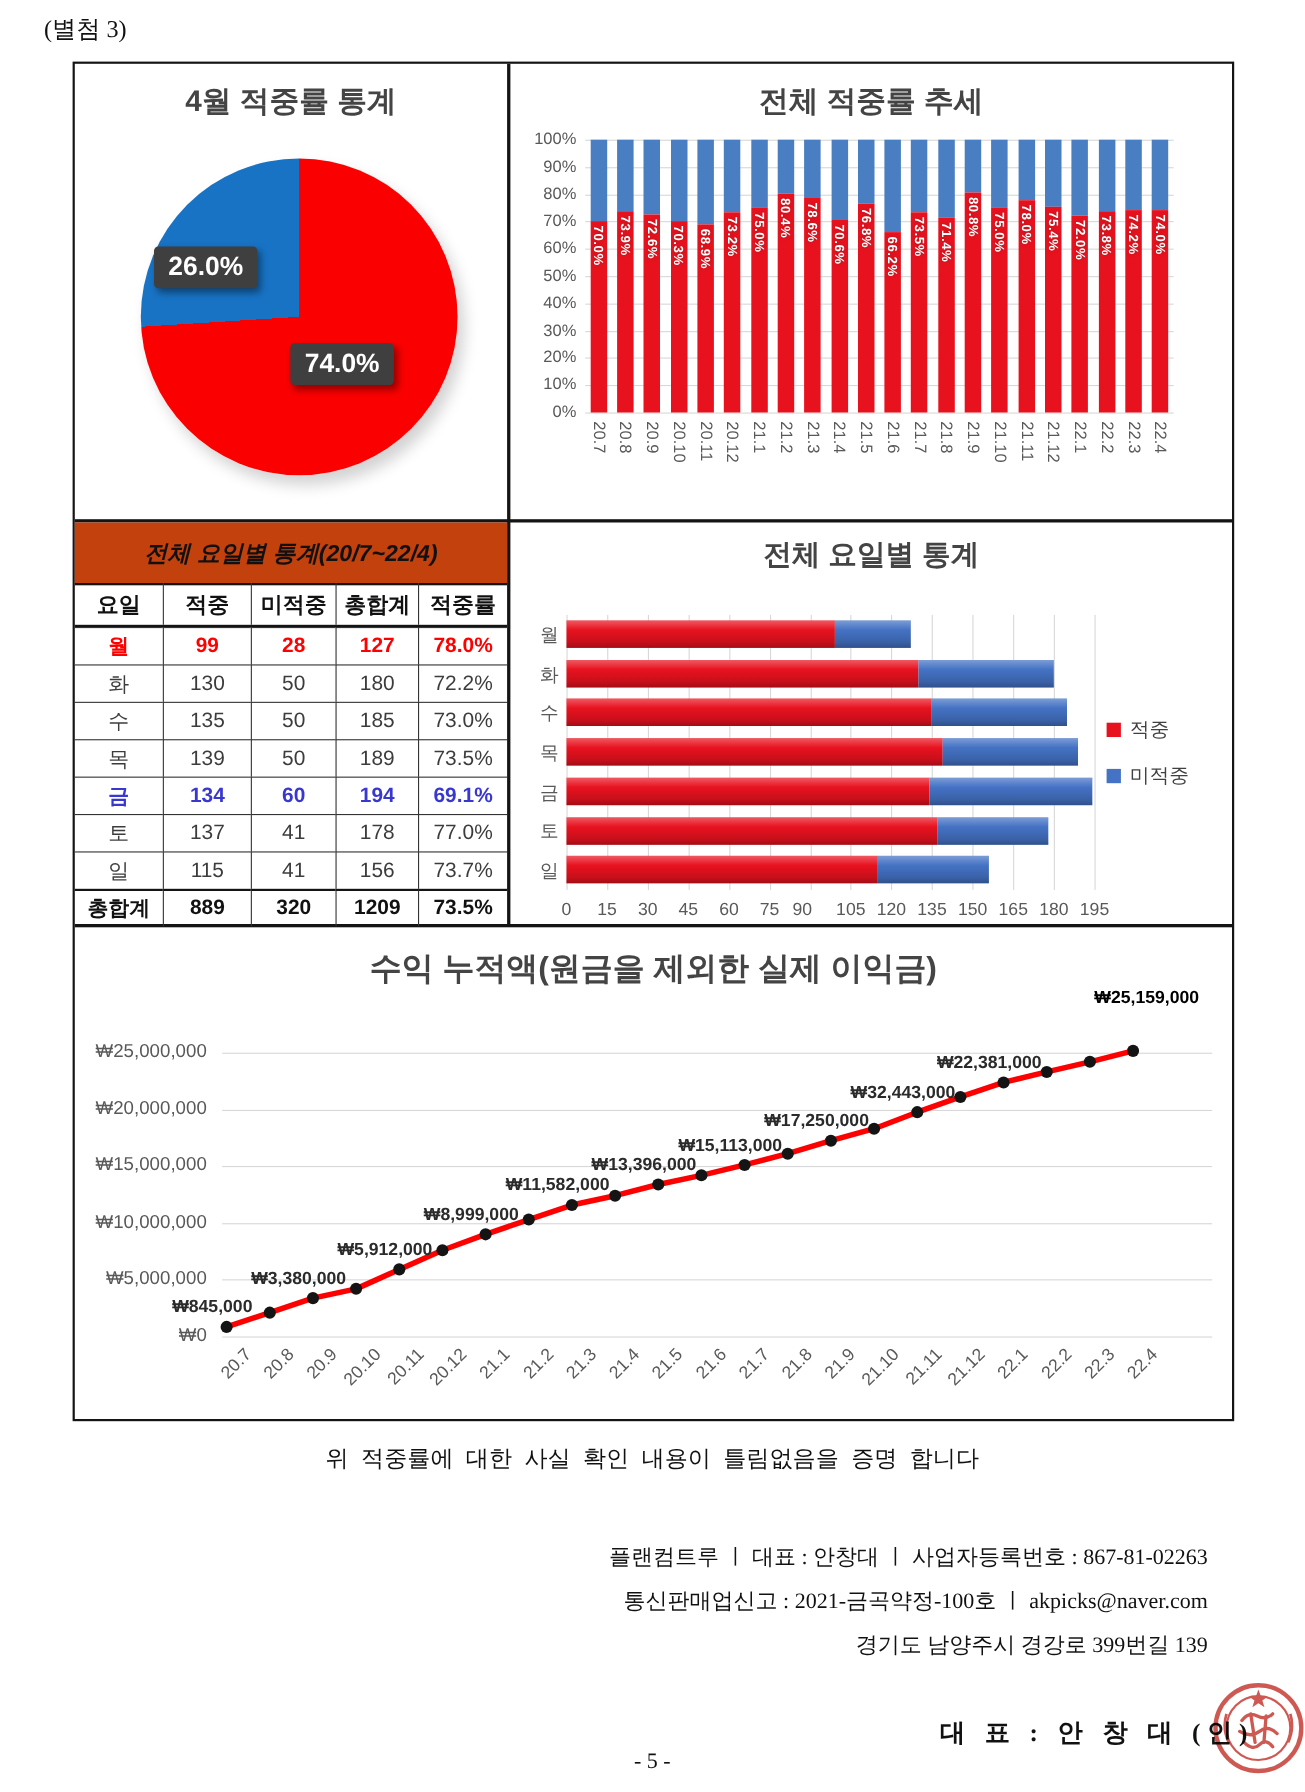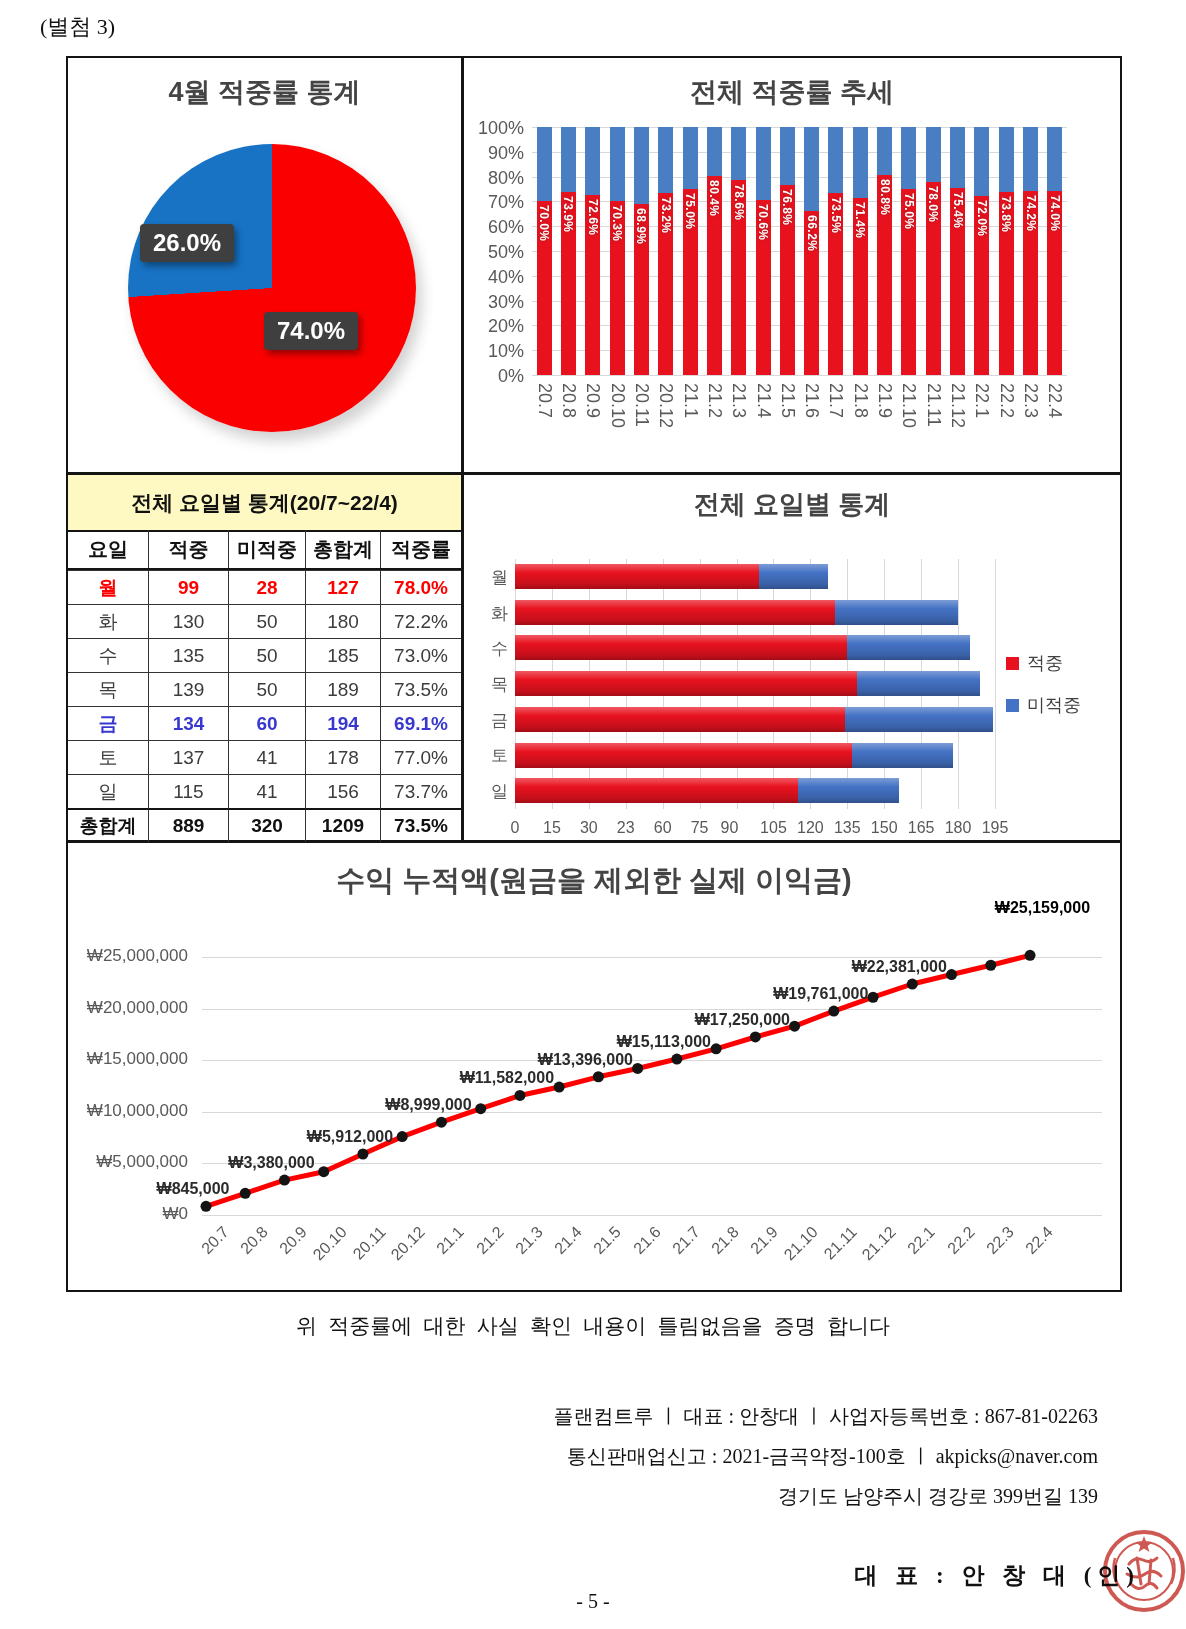--- a/index.html
+++ b/index.html
@@ -20,28 +20,28 @@
   #profit-panel{left:0;top:785px;width:1052px;height:447px;}
   .chart-title{position:absolute;left:0;right:0;text-align:center;font-weight:bold;color:#444;}
   
   #april-pie{position:absolute;left:60px;top:86px;width:288px;height:288px;border-radius:50%;
              box-shadow:6px 9px 14px rgba(0,0,0,.18);}
   .pie-tag{position:absolute;background:#3f3f3f;color:#fff;font-weight:bold;font-size:24px;
            padding:5px 13px;border-radius:4px;box-shadow:3px 4px 7px rgba(0,0,0,.4);}
   
   .gridline-h{position:absolute;height:1px;background:#d8d8d8;}
   .gridline-v{position:absolute;width:1px;background:#d8d8d8;}
-  .tick{position:absolute;color:#595959;font-size:18px;}
+  .tick{position:absolute;color:#595959;font-size:15px;}
   .vtext{writing-mode:vertical-rl;display:flex;justify-content:flex-start;align-items:center;}
   .bar-vlabel{position:absolute;color:#fff;font-weight:bold;font-size:12px;letter-spacing:.5px;
               text-shadow:0 0 3px rgba(140,30,30,.85);}
   
-  .tbl-title{position:absolute;left:0;top:0;width:100%;height:55px;background:#fef9c3;
+  .tbl-title{position:absolute;left:0;top:0;width:100%;height:55px;background:#c2410c;
              border-bottom:2.5px solid #141414;display:flex;align-items:center;justify-content:center;
-             font-weight:bold;font-size:21px;color:#111;}
+             font-weight:bold;font-size:21px;color:#111;font-style:italic;}
   #weekday-table-body{position:absolute;left:0;top:55px;width:100%;bottom:0;}
   .t-row{display:grid;grid-template-columns:80px 80px 77px 75px 1fr;height:34px;color:#3c3c3c;font-size:19px;}
   .t-row.head{height:38px;font-weight:bold;color:#111;font-size:20px;border-bottom:2px solid #141414;}
   .t-cell{display:flex;align-items:center;justify-content:center;border-top:1.5px solid #333;}
   .head .t-cell{border-top:none;}
   .t-cell+ .t-cell{border-left:1.8px solid #333;}
   .r-mon{color:#ff0000;font-weight:bold;}
   .r-fri{color:#3838d0;font-weight:bold;}
   .r-total{color:#111;font-weight:bold;}
   .r-total .t-cell{border-top:2.5px solid #141414;}
@@ -262,21 +262,21 @@
 
   <div id="weekday-panel" class="panel">
     <div class="chart-title" style="top:12px;font-size:26px;">전체 요일별 통계</div>
   <div class="gridline-v" style="left: 51px; top: 84px; height: 250px;"></div>
       <div class="tick" style="left: 35px; top: 344px; width: 32px; text-align: center; font-size: 16px;">0</div>
       <div class="gridline-v" style="left: 87.9231px; top: 84px; height: 250px;"></div>
       <div class="tick" style="left: 71.9231px; top: 344px; width: 32px; text-align: center; font-size: 16px;">15</div>
       <div class="gridline-v" style="left: 124.846px; top: 84px; height: 250px;"></div>
       <div class="tick" style="left: 108.846px; top: 344px; width: 32px; text-align: center; font-size: 16px;">30</div>
       <div class="gridline-v" style="left: 161.769px; top: 84px; height: 250px;"></div>
-      <div class="tick" style="left: 145.769px; top: 344px; width: 32px; text-align: center; font-size: 16px;">23</div>
+      <div class="tick" style="left: 145.769px; top: 344px; width: 32px; text-align: center; font-size: 16px;">45</div>
       <div class="gridline-v" style="left: 198.692px; top: 84px; height: 250px;"></div>
       <div class="tick" style="left: 182.692px; top: 344px; width: 32px; text-align: center; font-size: 16px;">60</div>
       <div class="gridline-v" style="left: 235.615px; top: 84px; height: 250px;"></div>
       <div class="tick" style="left: 219.615px; top: 344px; width: 32px; text-align: center; font-size: 16px;">75</div>
       <div class="gridline-v" style="left: 272.538px; top: 84px; height: 250px;"></div>
       <div class="tick" style="left: 256.538px; top: 344px; width: 32px; font-size: 16px;">90</div>
       <div class="gridline-v" style="left: 309.462px; top: 84px; height: 250px;"></div>
       <div class="tick" style="left: 293.462px; top: 344px; width: 32px; text-align: center; font-size: 16px;">105</div>
       <div class="gridline-v" style="left: 346.385px; top: 84px; height: 250px;"></div>
       <div class="tick" style="left: 330.385px; top: 344px; width: 32px; text-align: center; font-size: 16px;">120</div>
@@ -361,21 +361,21 @@
         <circle cx="830.0400000000001" cy="54.35912000000002" r="5.5" fill="#141414"></circle>
       </svg>
       <div class="pt-label" style="left: 60px; top: 337.28px; width: 130px;">₩845,000</div>
       <div class="pt-label" style="left: 138.48px; top: 311.118px; width: 130px;">₩3,380,000</div>
       <div class="pt-label" style="left: 216.96px; top: 284.988px; width: 130px;">₩5,912,000</div>
       <div class="pt-label" style="left: 295.44px; top: 253.13px; width: 130px;">₩8,999,000</div>
       <div class="pt-label" style="left: 373.92px; top: 226.474px; width: 130px;">₩11,582,000</div>
       <div class="pt-label" style="left: 452.4px; top: 207.753px; width: 130px;">₩13,396,000</div>
       <div class="pt-label" style="left: 530.88px; top: 190.034px; width: 130px;">₩15,113,000</div>
       <div class="pt-label" style="left: 609.36px; top: 167.98px; width: 130px;">₩17,250,000</div>
-      <div class="pt-label" style="left: 687.84px; top: 142.066px; width: 130px;">₩19,761,000</div>
+      <div class="pt-label" style="left: 687.84px; top: 142.066px; width: 130px;">₩32,443,000</div>
       <div class="pt-label" style="left: 766.32px; top: 115.028px; width: 130px;">₩22,381,000</div>
       <div class="pt-label final" style="left: 842.04px; top: 56.3591px; width: 180px;">₩25,159,000</div>
       <div class="x45" style="left: 96px; top: 380px; width: 56px;">20.7</div>
       <div class="x45" style="left: 135.24px; top: 380px; width: 56px;">20.8</div>
       <div class="x45" style="left: 174.48px; top: 380px; width: 56px;">20.9</div>
       <div class="x45" style="left: 213.72px; top: 380px; width: 56px;">20.10</div>
       <div class="x45" style="left: 252.96px; top: 380px; width: 56px;">20.11</div>
       <div class="x45" style="left: 292.2px; top: 380px; width: 56px;">20.12</div>
       <div class="x45" style="left: 331.44px; top: 380px; width: 56px;">21.1</div>
       <div class="x45" style="left: 370.68px; top: 380px; width: 56px;">21.2</div>

